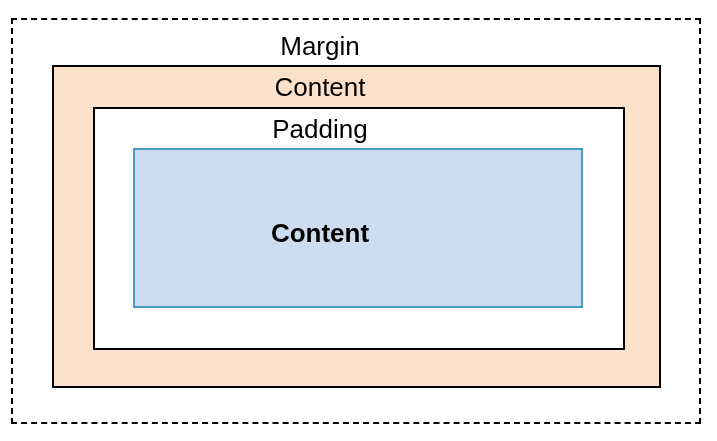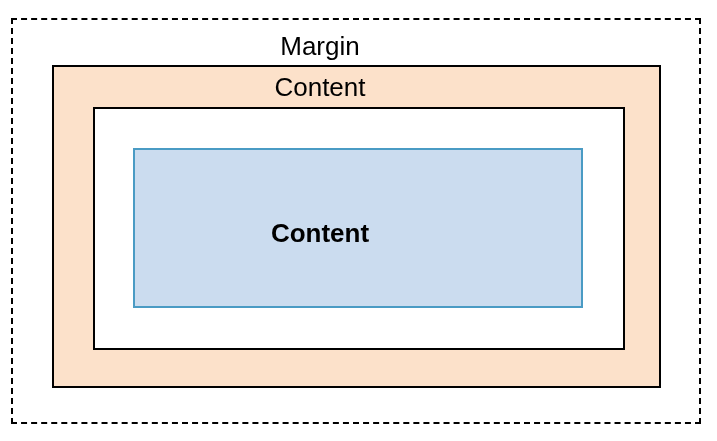--- a/index.html
+++ b/index.html
@@ -103,16 +103,17 @@
   <div class="border-box"></div>
 
   <div class="padding-box"></div>
 
   <div class="content-box"></div>
 
   <div class="box-label label-margin">Margin</div>
 
   <div class="box-label label-border">Content</div>
 
+  <div class="box-label label-padding">Padding</div>
 
   <div class="box-label label-content">Content</div>
 
 </div>
 
 </body></html>

